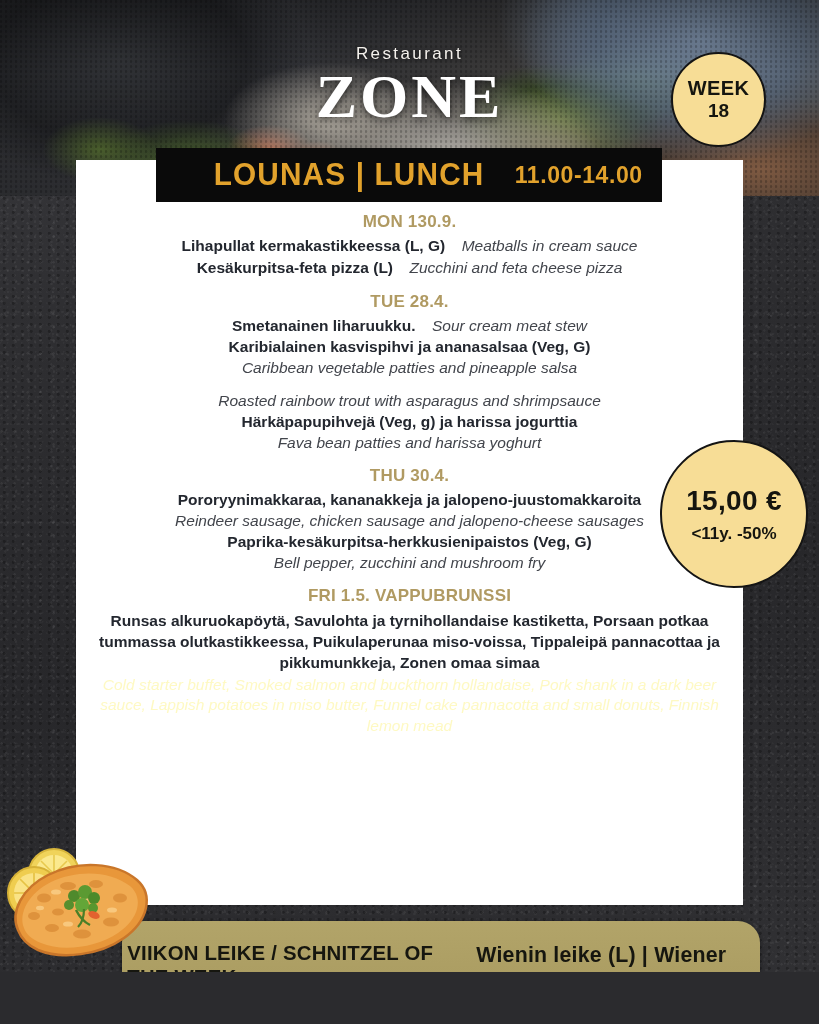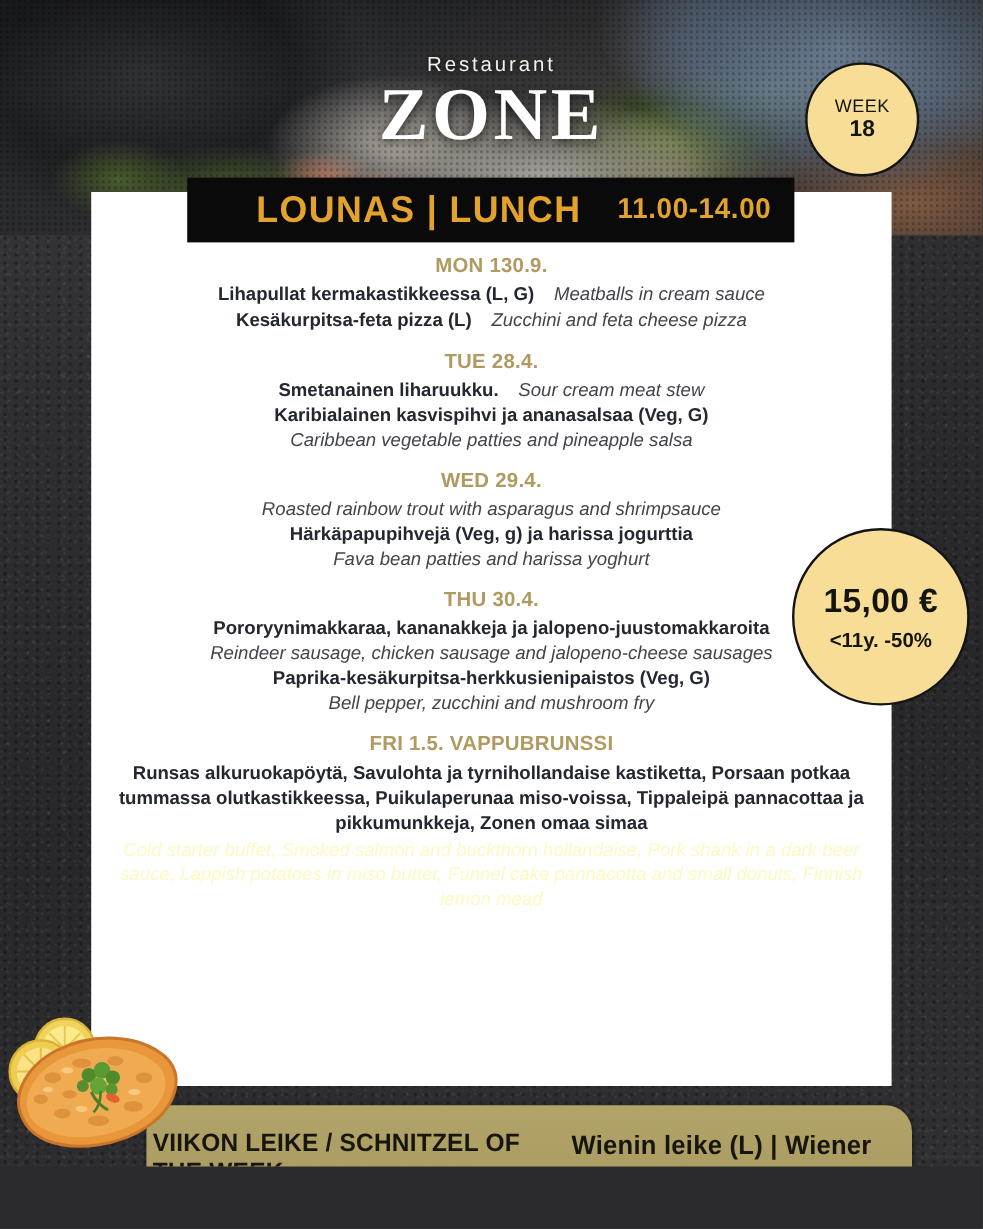--- a/index.html
+++ b/index.html
@@ -106,21 +106,21 @@
   .week-badge {
     position:absolute; left:671px; top:52px;
     width:95px; height:95px; border-radius:50%;
     background:#f7dd96;
     border:2.5px solid #141414;
     display:flex; flex-direction:column;
     align-items:center; justify-content:center;
     z-index:8;
     color:#15150f;
   }
-  .week-badge .wk-label { font-size:15px; font-weight:400; letter-spacing:.4px; line-height:1.14; }
+  .week-badge .wk-label { font-size:20px; font-weight:700; letter-spacing:.4px; line-height:1.14; }
   .week-badge .wk-num   { font-size:19px; font-weight:700; line-height:1.14; }
 
   
   .menu-card {
     position:absolute; left:76px; top:160px;
     width:667px; height:745px;
     background:#ffffff;
     z-index:3;
   }
 
@@ -276,21 +276,20 @@
         <span class="dish-fi">Smetanainen liharuukku.</span>
         <span class="dish-en">Sour cream  meat stew</span>
       </div>
       <div class="dish-row">
         <span class="dish-fi">Karibialainen kasvispihvi ja ananasalsaa (Veg, G)</span>
         <span class="dish-en block">Caribbean vegetable patties and pineapple salsa</span>
       </div>
     </div>
 
     <div class="day-block">
-      <div class="day-head">WED 29.4.</div>
       <div class="dish-row">
         <span class="dish-en block">Roasted rainbow trout with asparagus and shrimpsauce</span>
       </div>
       <div class="dish-row">
         <span class="dish-fi">Härkäpapupihvejä (Veg, g) ja harissa jogurttia</span>
         <span class="dish-en block">Fava bean patties and harissa yoghurt</span>
       </div>
     </div>
 
     <div class="day-block">

